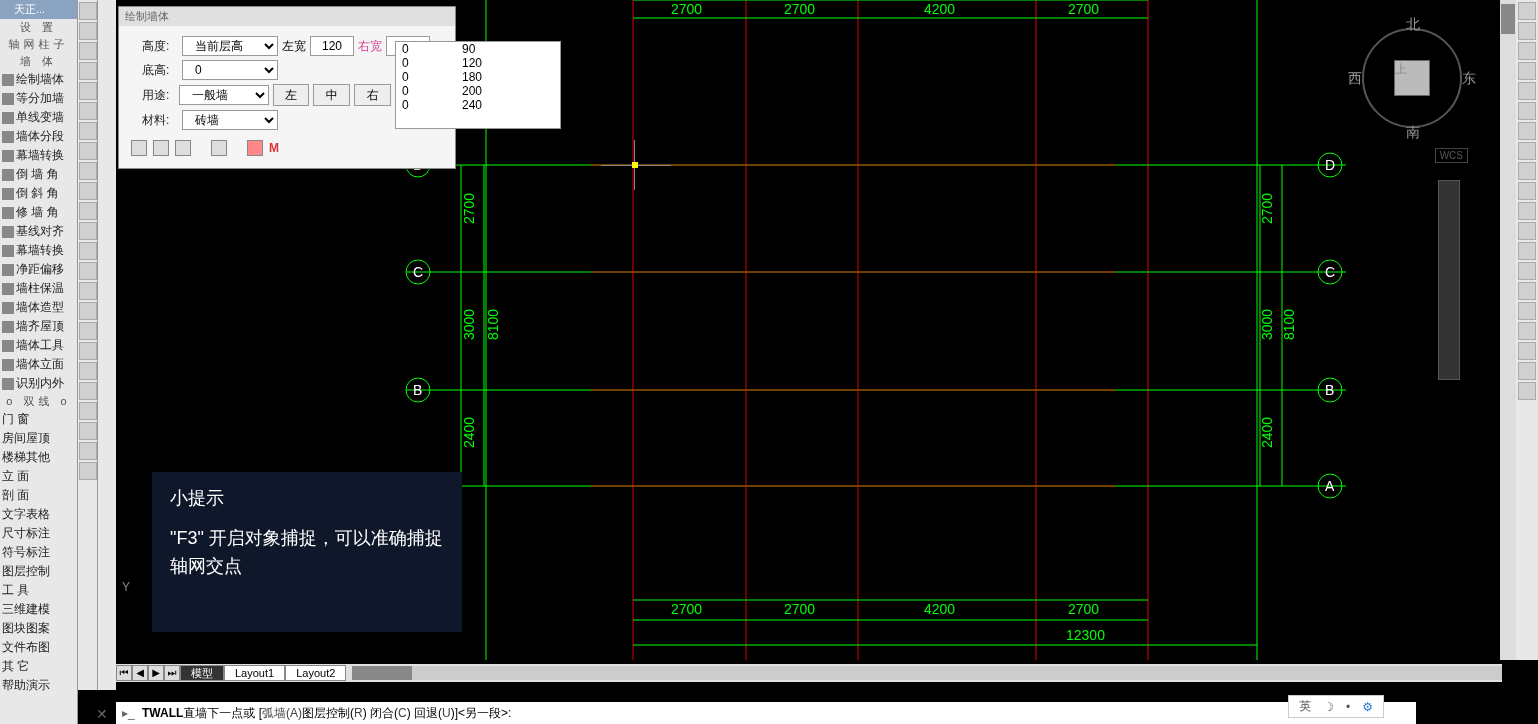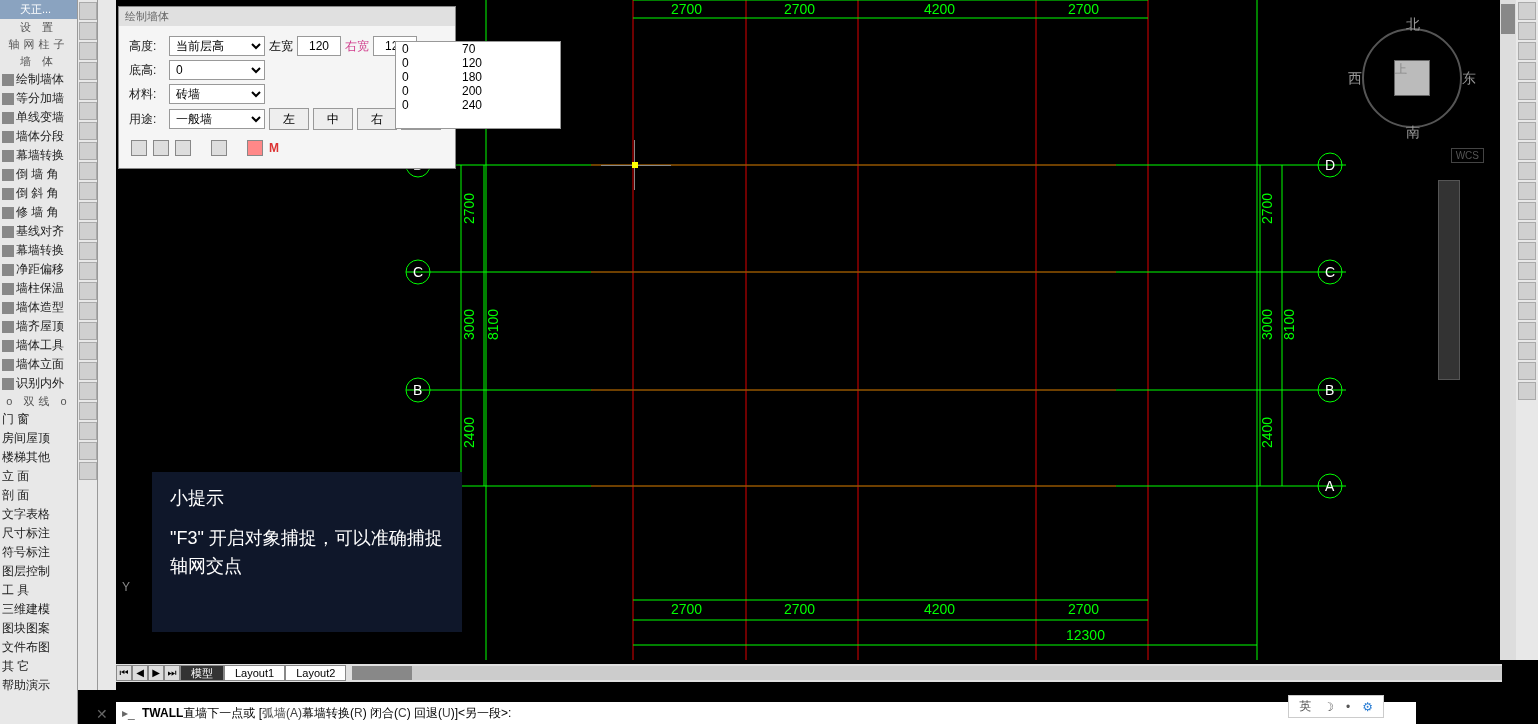--- a/index.html
+++ b/index.html
@@ -1,39 +1,39 @@
 <!DOCTYPE html>
 <html><head>
 <meta charset="utf-8">
 <style>
 *{margin:0;padding:0;box-sizing:border-box;font-family:"Microsoft YaHei",SimSun,sans-serif;font-size:12px}
 body{width:1538px;height:724px;background:#000;overflow:hidden;position:relative}
 
 
 .left-panel{position:absolute;left:0;top:0;width:78px;height:724px;background:#e8e8e8;border-right:1px solid #999}
-.left-title{background:#8aa3c0;color:#fff;padding:2px 20px;font-size:11px}
+.left-title{background:#8aa3c0;color:#fff;padding:2px 14px;font-size:11px}
 .menu-list{padding:0}
 .menu-item{display:flex;align-items:center;padding:1px 2px;cursor:pointer;font-size:11px;color:#222}
 .menu-icon{width:12px;height:12px;margin-right:2px;display:inline-block;background:#888}
 .menu-section{font-size:11px;color:#555;padding:1px 3px;text-align:center;letter-spacing:4px}
 
 
 .left-tools{position:absolute;left:78px;top:0;width:20px;height:690px;background:#e8e8e8;border-right:1px solid #999}
 .tool-btn{width:18px;height:18px;margin:2px auto;background:#d0d0d0;border:1px solid #aaa;display:block}
 
 
 .mid-tools{position:absolute;left:98px;top:0;width:18px;height:690px;background:#e8e8e8}
 
 
 .dialog{position:absolute;left:118px;top:6px;width:338px;background:#f5f5f5;border:1px solid #888;box-shadow:1px 1px 3px rgba(0,0,0,.3);z-index:50}
 .dialog-title{background:#e0e0e0;color:#666;padding:2px 6px;font-size:11px}
 .dialog-body{padding:6px}
-.dlg-row{display:flex;align-items:center;margin:4px 4px;gap:4px}
+.dlg-row{display:flex;align-items:center;margin:4px 17px;gap:4px}
 .dlg-label{width:36px;font-size:12px;color:#222}
-.dlg-select{width:96px;height:20px;border:1px solid #999;background:#fff;font-size:12px;padding:0 2px}
+.dlg-select{width:96px;height:20px;border:1px solid #999;background:#fff;font-size:12px;padding:0 8px}
 .dlg-input{width:44px;height:20px;border:1px solid #999;background:#fff;font-size:12px;text-align:center}
 .lw{color:#000000}
 .rw{color:#d0398a}
 .dlg-list{position:absolute;left:276px;top:34px;width:166px;height:88px;border:1px solid #999;background:#fff;overflow-y:scroll}
 .dlg-list-row{display:flex;padding:0 6px;font-size:12px}
 .dlg-list-row span:first-child{width:60px}
 .dlg-btn{width:40px;height:22px;border:1px solid #999;background:#eee;cursor:pointer;font-size:12px}
 .dlg-icons{display:flex;gap:6px;padding:6px;align-items:center}
 .dlg-icon{width:16px;height:16px;border:1px solid #888;background:#ddd}
 .dlg-m{color:#d33;font-weight:bold}
@@ -51,21 +51,21 @@
 
 .crosshair-v{position:absolute;width:1px;height:50px;background:#888}
 .crosshair-h{position:absolute;height:1px;width:70px;background:#888}
 .crosshair-c{position:absolute;width:6px;height:6px;background:#ff0}
 
 
 .compass{position:absolute;right:30px;top:18px;width:120px;height:120px;color:#888}
 .compass-ring{position:absolute;width:100px;height:100px;border:2px solid #555;border-radius:50%;left:10px;top:10px}
 .compass-cube{position:absolute;left:42px;top:42px;width:36px;height:36px;background:#bbb;border:1px solid #666}
 .compass-dir{position:absolute;font-size:14px;color:#999}
-.wcs{position:absolute;right:18px;top:148px;color:#555;border:1px solid #444;font-size:10px;padding:1px 4px}
+.wcs{position:absolute;right:34px;top:148px;color:#555;border:1px solid #444;font-size:10px;padding:1px 4px}
 
 
 .right-tools{position:absolute;right:0;top:0;width:22px;height:660px;background:#e8e8e8}
 .right-tools .tool-btn{width:18px;height:18px}
 
 
 .nav-cube{position:absolute;right:42px;top:180px;width:22px;height:200px;background:#333;border:1px solid #555}
 
 
 .tip{position:absolute;left:36px;top:472px;width:310px;height:160px;background:#0f172a;color:#fff;padding:14px 18px;z-index:40}
@@ -357,46 +357,46 @@
       <span class="lw">左宽</span>
       <input class="dlg-input" value="120" style="">
       <span class="rw">右宽</span>
       <input class="dlg-input" value="120" style="">
     </div>
     <div class="dlg-row">
       <span class="dlg-label">底高:</span>
       <select class="dlg-select"><option>0</option></select>
     </div>
     <div class="dlg-row">
-      <span class="dlg-label">材料:</span>
-      <select class="dlg-select"><option>砖墙</option></select>
-    </div>
-    <div class="dlg-row">
       <span class="dlg-label">用途:</span>
       <select class="dlg-select"><option>一般墙</option></select>
       <button class="dlg-btn">左</button>
       <button class="dlg-btn">中</button>
       <button class="dlg-btn">右</button>
       <button class="dlg-btn">交换</button>
+    </div>
+    <div class="dlg-row">
+      <span class="dlg-label">材料:</span>
+      <select class="dlg-select"><option>砖墙</option></select>
     </div>
     <div class="dlg-icons">
       <span class="dlg-icon"></span>
       <span class="dlg-icon"></span>
       <span class="dlg-icon"></span>
       <span style="width:8px"></span>
       <span class="dlg-icon"></span>
       <span style="width:8px"></span>
       <span class="dlg-icon" style="background:#f88"></span>
       <span class="dlg-m">M</span>
     </div>
   </div>
   <div class="dlg-list">
     <div class="dlg-list-row">
         <span>0</span>
-        <span>70</span>
+        <span>90</span>
       </div>
     <div class="dlg-list-row">
         <span>0</span>
         <span>120</span>
       </div>
     <div class="dlg-list-row">
         <span>0</span>
         <span>180</span>
       </div>
     <div class="dlg-list-row">
@@ -451,21 +451,21 @@
     <div class="tabs-thumb"></div>
   </div>
 </div>
 
 <div class="cmd-exp">✕</div>
 <div class="cmd">
   <span class="cmd-icon">▸_</span>
   <span class="kw">TWALL</span>
   <span> 直墙下一点或 [</span>
   <span class="a">弧墙(A)</span>
-  <span> 幕墙转换(</span>
+  <span> 图层控制(</span>
   <span class="a">R</span>
   <span>) 闭合(</span>
   <span class="a">C</span>
   <span>) 回退(</span>
   <span class="a">U</span>
   <span>)]&lt;另一段&gt;:</span>
 </div>
 
 <div class="ime">
   <span>英</span>

